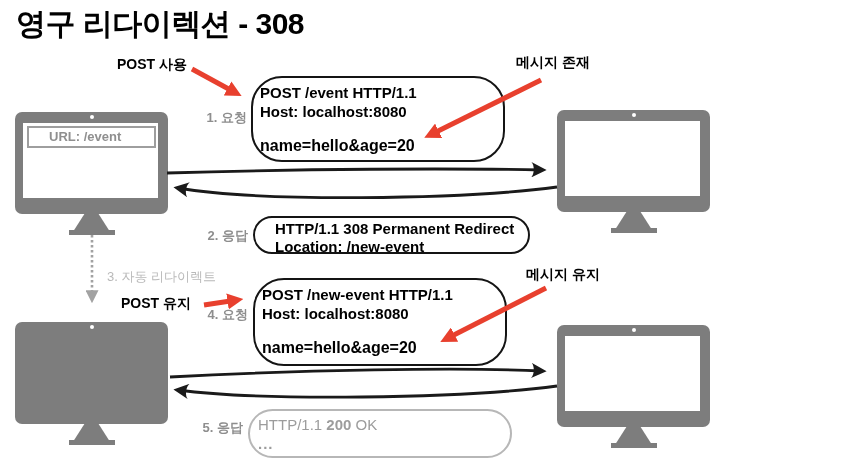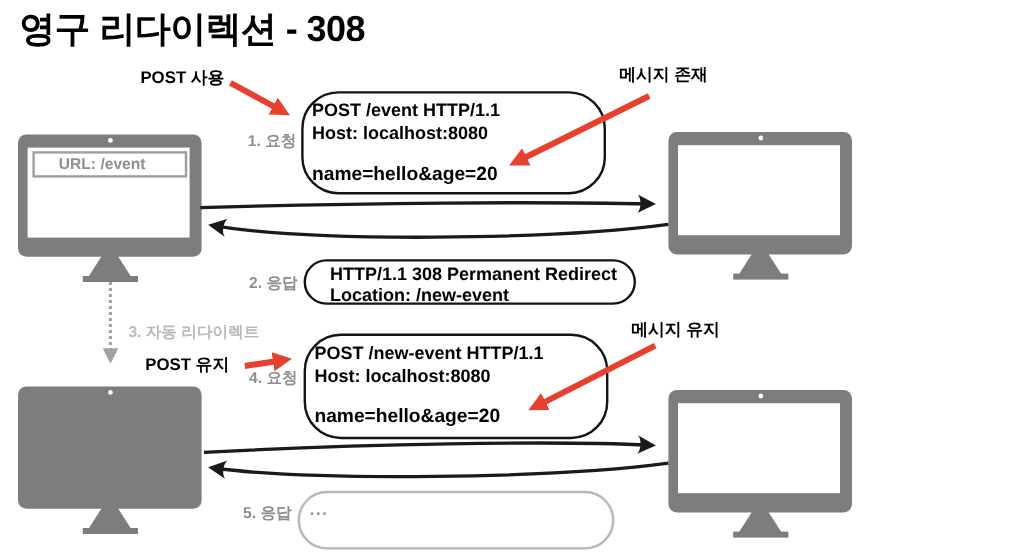--- a/index.html
+++ b/index.html
@@ -34,21 +34,21 @@
   .body-line{margin-top:15px;font-weight:900;font-size:16px;}
   .gray-box{border:2.5px solid #b7b7b7;border-radius:4px;color:#9c9c9c;font-weight:400;
             padding:4px 8px;}
   .gray-box .w800g{font-weight:800;color:#9c9c9c;}
   .gray-box .dots{font-weight:800;letter-spacing:1px;}
 
   
   .step-label{position:absolute;color:#8e8e8e;font-weight:700;font-size:13px;width:100px;
               text-align:right;white-space:nowrap;}
   .note-black{position:absolute;color:#000;font-weight:900;font-size:14px;white-space:nowrap;}
-  .note-muted{position:absolute;color:#b9b9b9;font-weight:700;font-size:13px;white-space:nowrap;}
+  .note-muted{position:absolute;color:#b9b9b9;font-weight:400;font-size:13px;white-space:nowrap;}
 
   
   .overlay{position:absolute;left:0;top:0;z-index:30;pointer-events:none;}
   .z-mon{z-index:5;} .z-box{z-index:10;border-radius:31px;} .z-lbl{z-index:20;}
 </style>
 </head>
 <body>
 
 <div class="stage">
 
@@ -104,20 +104,21 @@
     <div class="w900">Location: /new-event</div>
   </div>
 
   <div class="http-box z-box" style="left:253px;top:278px;width:254px;height:88px">
     <div><span class="w900">POST</span><span class="w700"> /new-event HTTP/1.1</span></div>
     <div class="w700">Host: localhost:8080</div>
     <div class="body-line">name=hello&amp;age=20</div>
   </div>
 
   <div class="http-box gray-box z-box" style="left:248px;top:409px;width:264px;height:49px">
+    <div><span>HTTP/1.1</span><span class="w800g"> 200</span><span> OK</span></div>
     <div class="dots">...</div>
   </div>
 
   <div class="step-label z-lbl" style="left:147px;top:109px">1. 요청</div>
   <div class="step-label z-lbl" style="left:148px;top:227px">2. 응답</div>
   <div class="step-label z-lbl" style="left:148px;top:306px">4. 요청</div>
   <div class="step-label z-lbl" style="left:143px;top:419px">5. 응답</div>
 
   <div class="note-black z-lbl" style="left:117px;top:56px">POST 사용</div>
   <div class="note-black z-lbl" style="left:516px;top:54px">메시지 존재</div>

